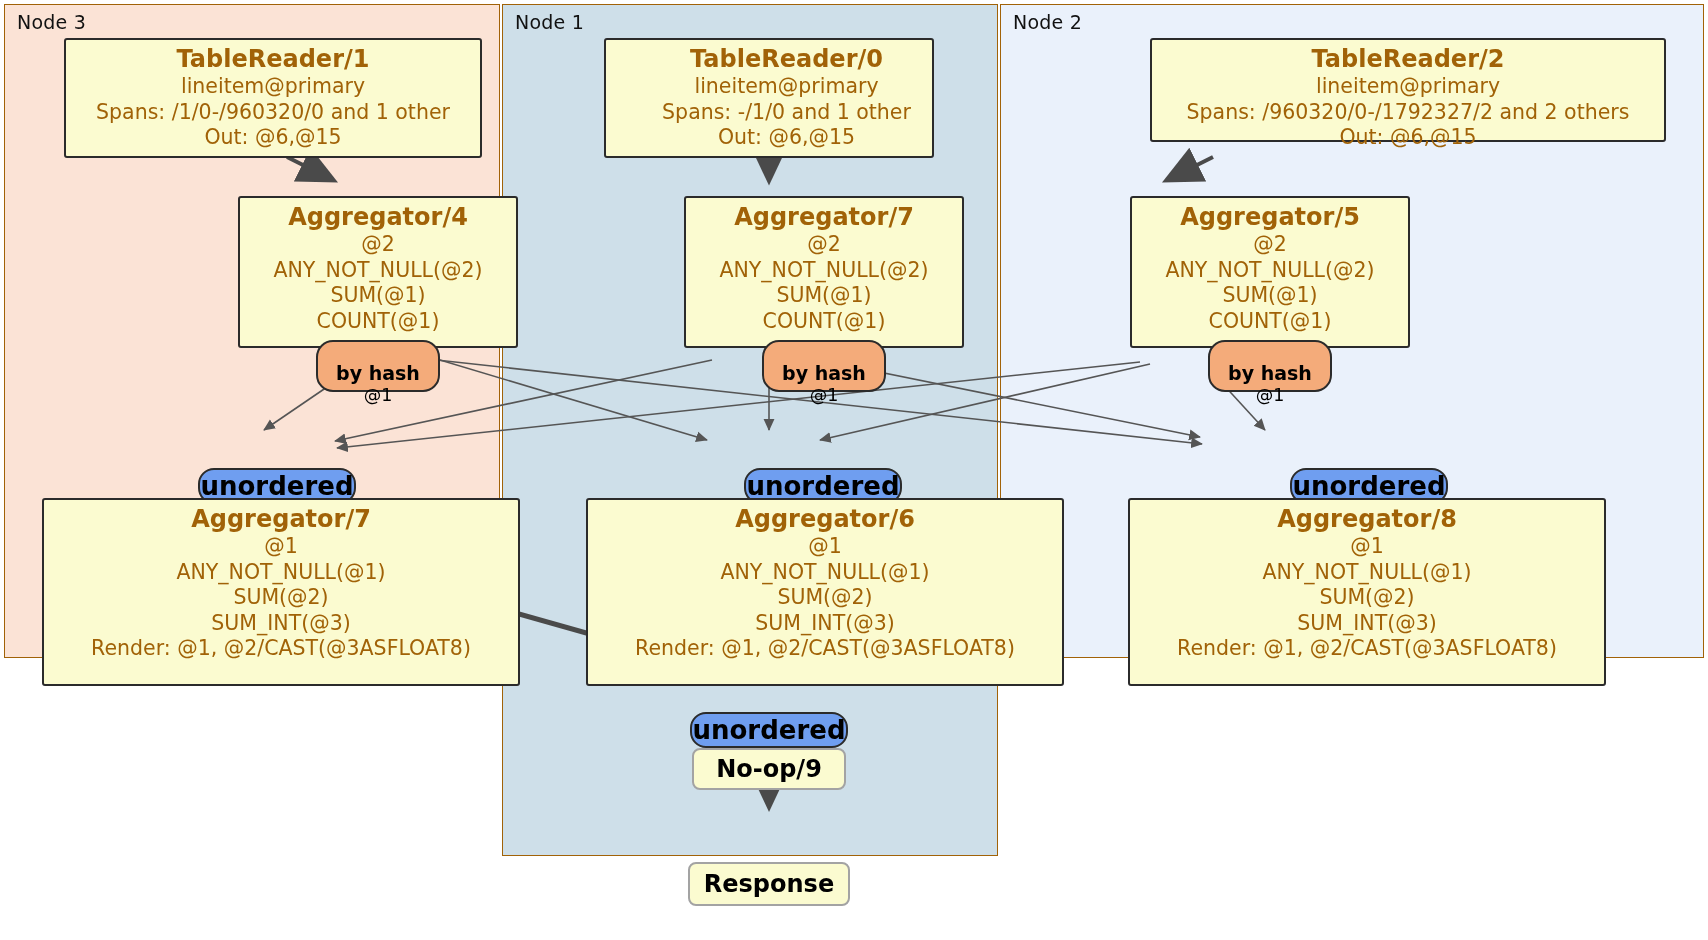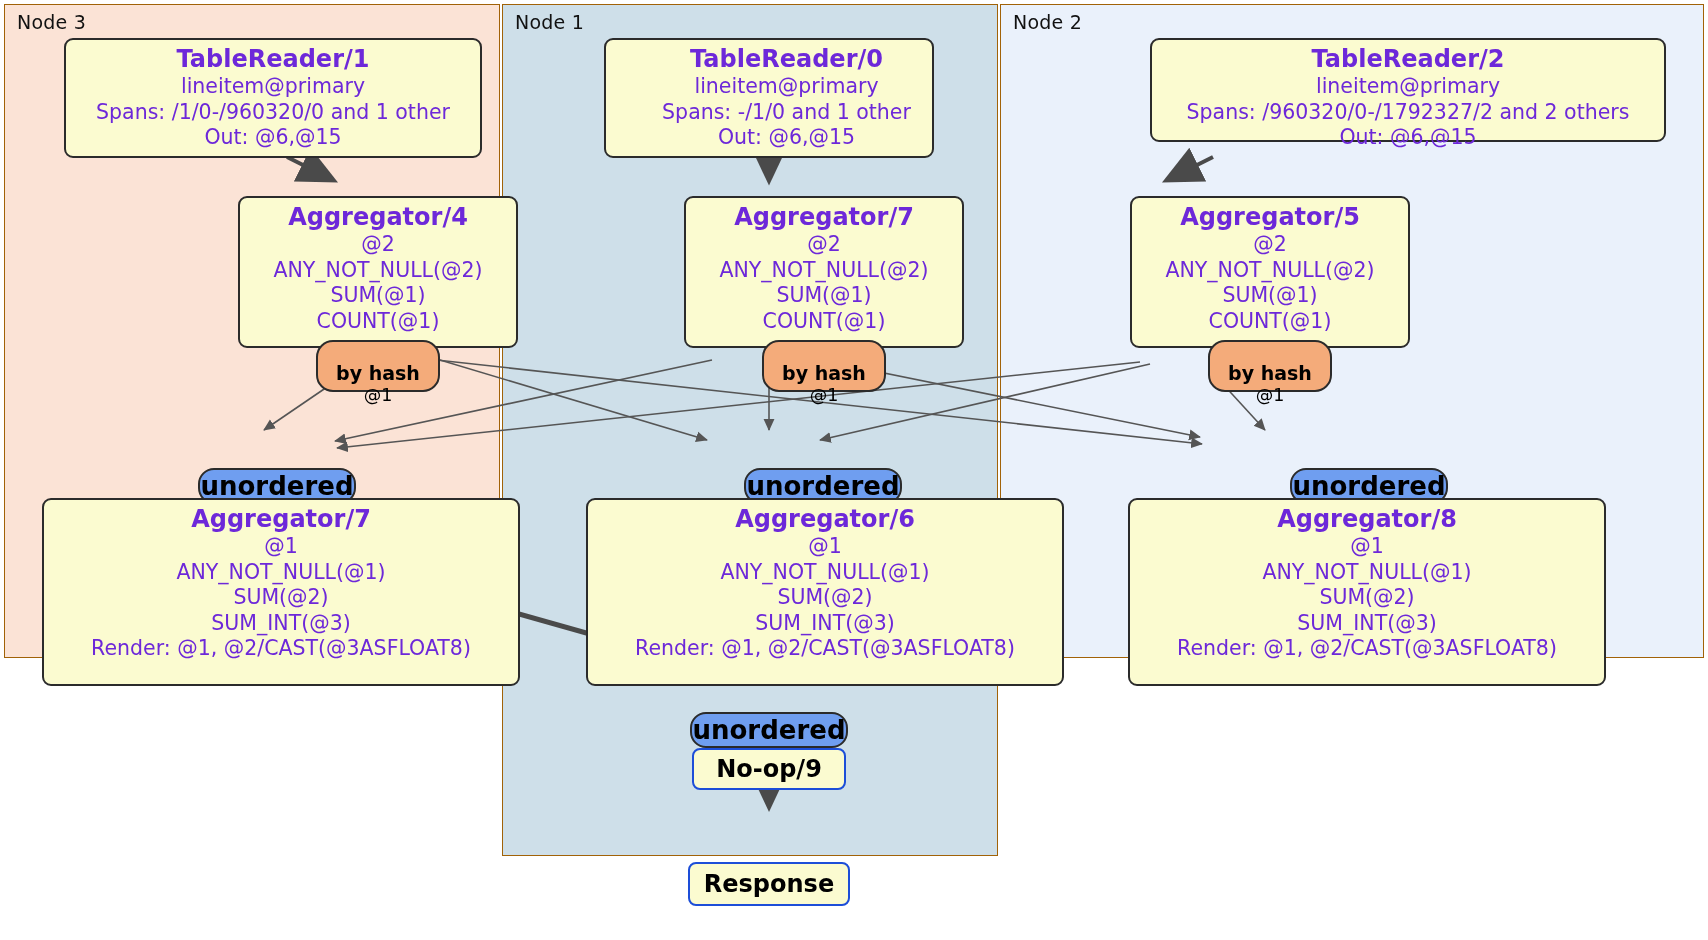--- a/index.html
+++ b/index.html
@@ -11,30 +11,30 @@
   }
   #stage{position:relative;width:1708px;height:940px;}
 
   
   .panel{position:absolute;box-sizing:border-box;border:1px solid #a16207;}
   .panel-label{position:absolute;font-size:19px;color:#111;left:12px;top:6px;letter-spacing:.2px;}
 
   
   .proc{
     position:absolute;box-sizing:border-box;
-    background:#fbfbd0;border:2px solid #2b2b2b;border-radius:9px;
-    text-align:center;color:#6d28d9;line-height:25.5px;font-size:20.5px;
+    background:#fbfbd0;border:2px solid #2b2b2b;border-radius:3px;
+    text-align:center;color:#a16207;line-height:25.5px;font-size:20.5px;
     padding-top:4px;
   }
   .proc .ttl{font-weight:bold;font-size:24px;line-height:30px;display:block;}
   .proc .ln{display:block;white-space:nowrap;}
 
   .smallbox{
     position:absolute;box-sizing:border-box;
-    background:#fbfbd0;border:2px solid #1d4ed8;border-radius:8px;
+    background:#fbfbd0;border:2px solid #a3a3a3;border-radius:8px;
     display:flex;align-items:center;justify-content:center;
     font-weight:bold;font-size:24px;color:#000;
   }
 
   
   .pill{
     position:absolute;box-sizing:border-box;
     border-radius:17px;border:2px solid #2b2b2b;
     text-align:center;color:#000;
   }

